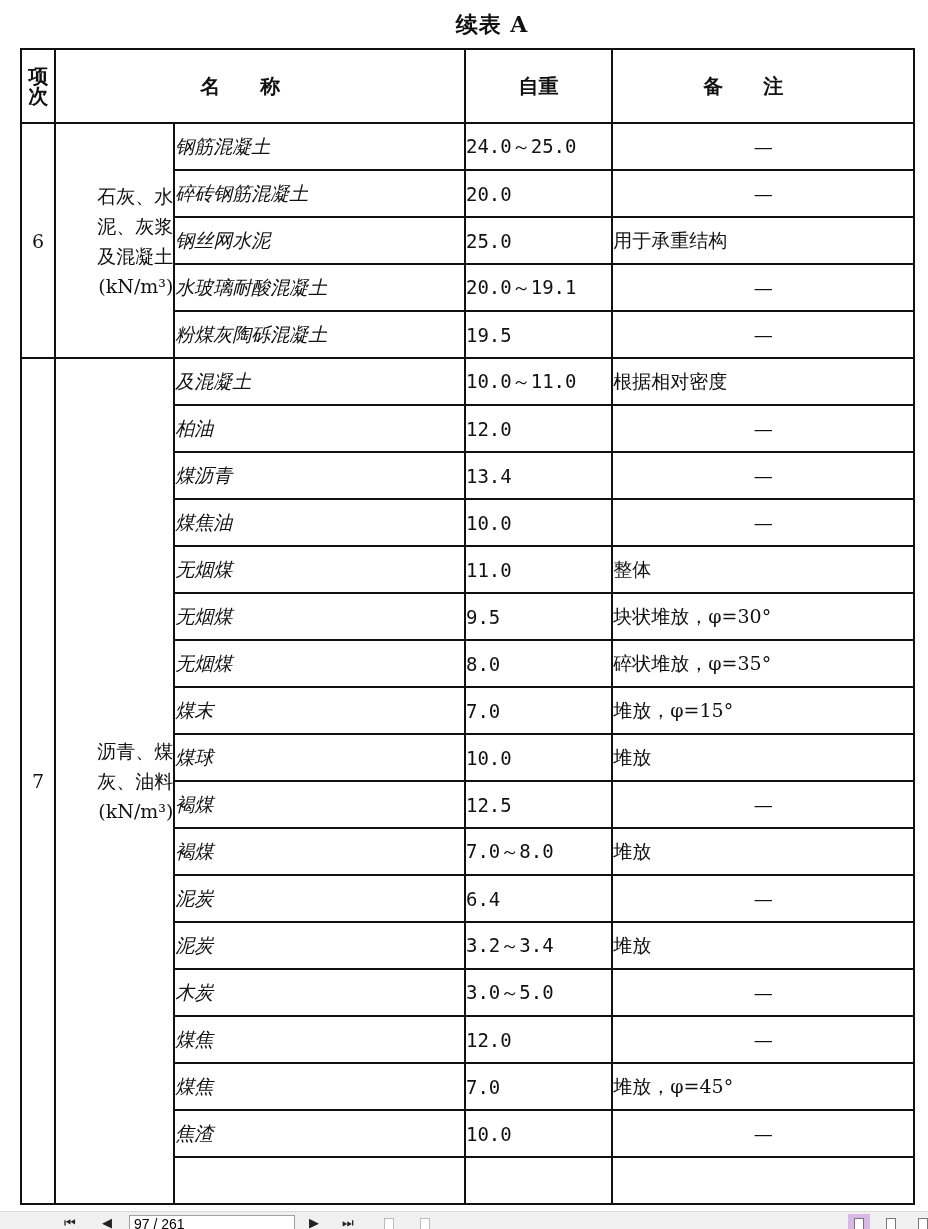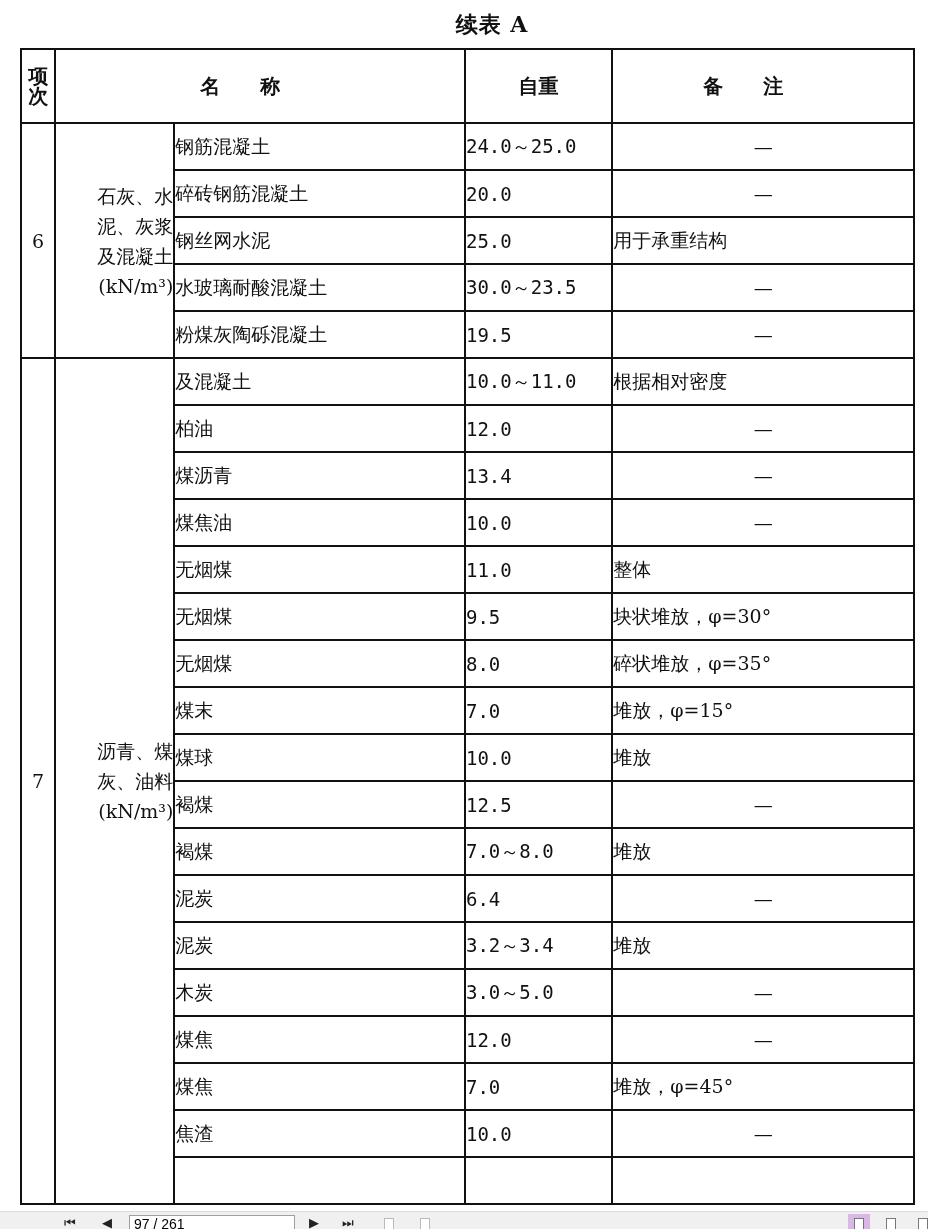--- a/index.html
+++ b/index.html
@@ -27,21 +27,21 @@
   .col-idx { width: 34px; }
   .col-cat { width: 118px; }
   .col-name { width: 288px; }
   .col-wt { width: 146px; }
   .col-note { width: 299px; }
   th.h-idx { font-size: 18px; line-height: 20px; padding: 0 2px; }
   th.h-name { letter-spacing: 40px; padding-left: 40px; text-align: center; }
   th.h-note { letter-spacing: 40px; padding-left: 40px; }
   td.idx { text-align: center; vertical-align: middle; }
   td.cat { vertical-align: middle; padding-left: 12px; line-height: 30px; font-size: 19px; text-align: right; }
-  td.name { padding-left: 30px; }
+  td.name { padding-left: 30px; font-style: italic; }
   td.wt { text-align: left; font-family: "DejaVu Sans Mono", "Liberation Mono", monospace; font-size: 18px; }
   td.note { padding-left: 30px; }
   td.note.dash { text-align: center; padding-left: 0; }
   .cut-row td { height: 20px; border-bottom: none; }
   .toolbar {
     position: absolute; left: 0; top: 1211px; width: 928px; height: 18px;
     background: #f0f0f0; border-top: 1px solid #dcdcdc;
     font-family: "DejaVu Sans", sans-serif; font-size: 13px; color: #222;
     overflow: hidden;
   }
@@ -97,21 +97,21 @@
         <td class="wt">20.0</td>
         <td class="note dash">—</td>
       </tr>
       <tr>
         <td class="name">钢丝网水泥</td>
         <td class="wt">25.0</td>
         <td class="note">用于承重结构</td>
       </tr>
       <tr>
         <td class="name">水玻璃耐酸混凝土</td>
-        <td class="wt">30.0～23.5</td>
+        <td class="wt">20.0～19.1</td>
         <td class="note dash">—</td>
       </tr>
       <tr>
         <td class="name">粉煤灰陶砾混凝土</td>
         <td class="wt">19.5</td>
         <td class="note dash">—</td>
       </tr>
 
       <tr>
         <td class="idx" rowspan="18">7</td>

